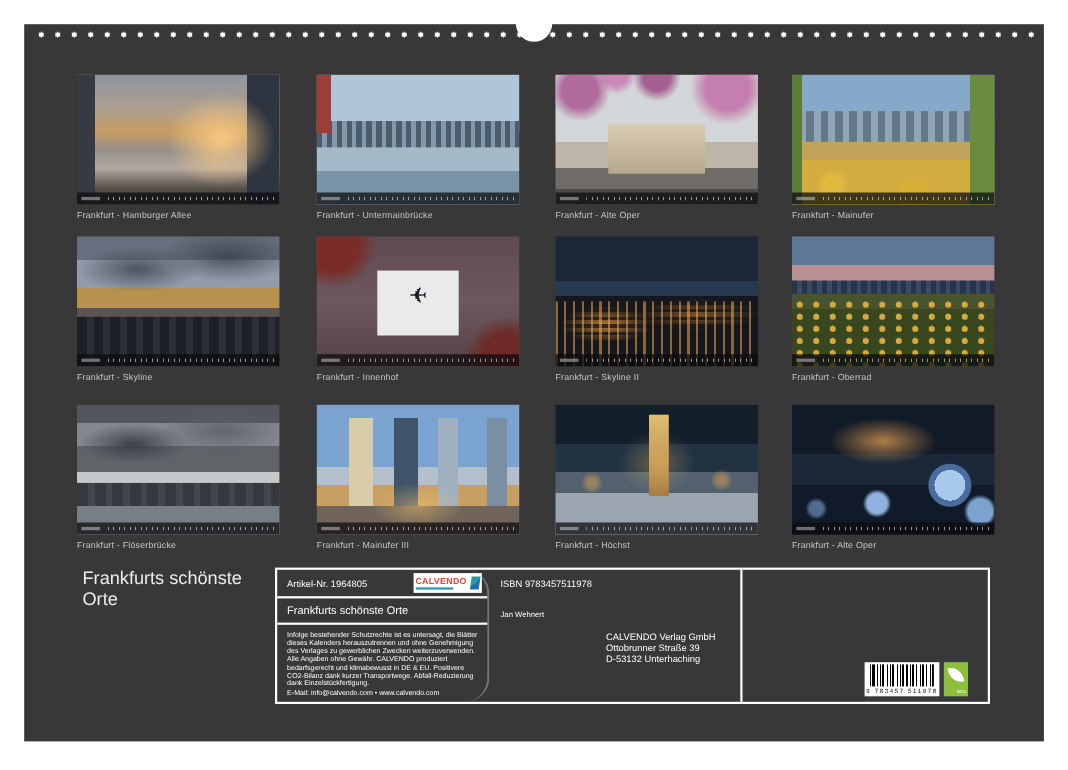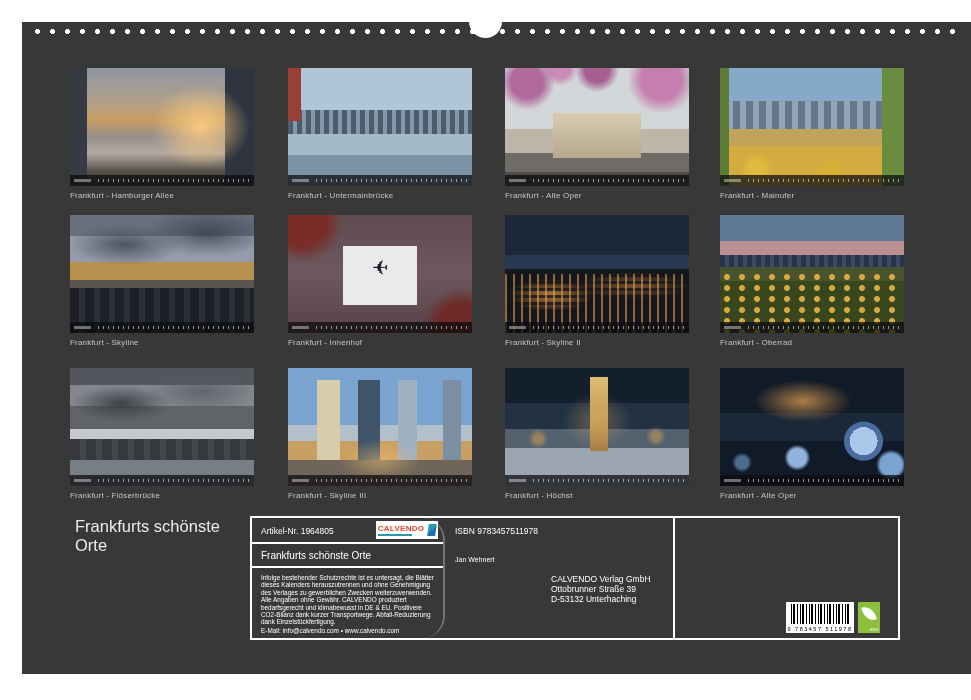--- a/index.html
+++ b/index.html
@@ -2,21 +2,21 @@
 <html><head>
 <meta charset="utf-8">
 <style>
   html,body{margin:0;padding:0;}
   body{
     width:971px;height:700px;background:#ffffff;
     font-family:"Liberation Sans",sans-serif;
     position:relative;overflow:hidden;
   }
   
-  .page{position:absolute;left:22px;top:22px;width:927px;height:652px;background:#383838;padding-left:23px;}
+  .page{position:absolute;left:22px;top:22px;width:927px;height:652px;background:#383838;}
   .holes{
     position:absolute;left:8px;right:8px;top:5px;height:9px;
     background-image:radial-gradient(circle 2.4px at 7.5px 4.5px,#ffffff 97%,rgba(255,255,255,0));
     background-size:15px 9px;background-repeat:repeat-x;
   }
   .notch{position:absolute;top:-17px;left:447px;width:33px;height:33px;border-radius:50%;background:#ffffff;z-index:4;}
 
   
   .thumb{position:absolute;width:184px;}
   .photo{position:relative;width:184px;height:118px;overflow:hidden;background:#555;}
@@ -192,21 +192,21 @@
   <div class="thumb" style="left:48px;top:346px">
     <div class="photo p8">
         <div class="calstrip"></div>
       </div>
     <div class="caption">Frankfurt - Flöserbrücke</div>
   </div>
   <div class="thumb" style="left:266px;top:346px">
     <div class="photo p9">
         <div class="calstrip"></div>
       </div>
-    <div class="caption">Frankfurt - Skyline III</div>
+    <div class="caption">Frankfurt - Mainufer III</div>
   </div>
   <div class="thumb" style="left:483px;top:346px">
     <div class="photo p10">
         <div class="calstrip"></div>
       </div>
     <div class="caption">Frankfurt - Höchst</div>
   </div>
   <div class="thumb" style="left:698px;top:346px">
     <div class="photo p11">
         <div class="calstrip"></div>

